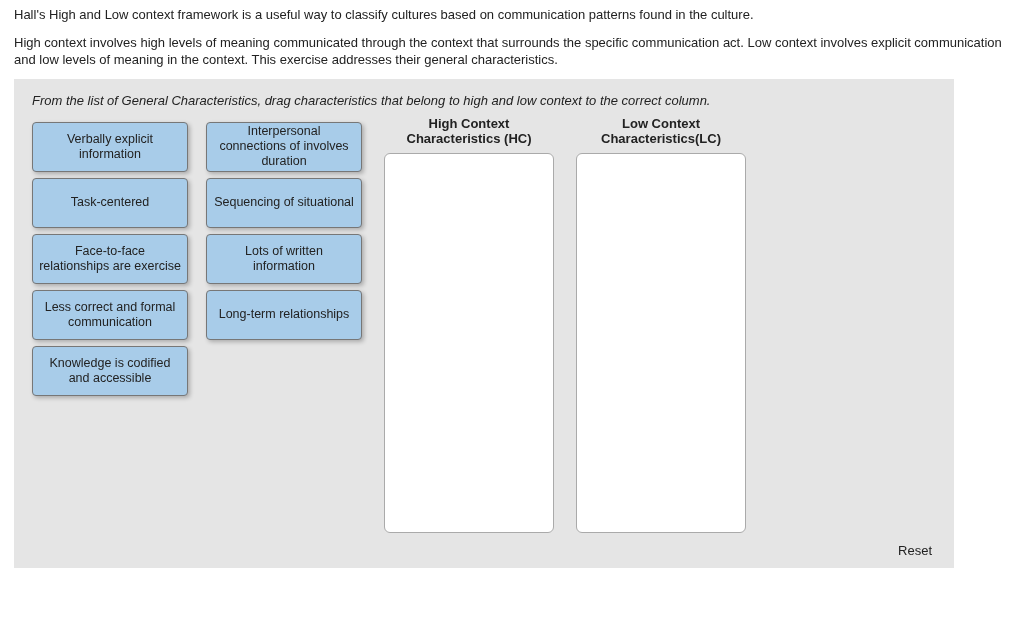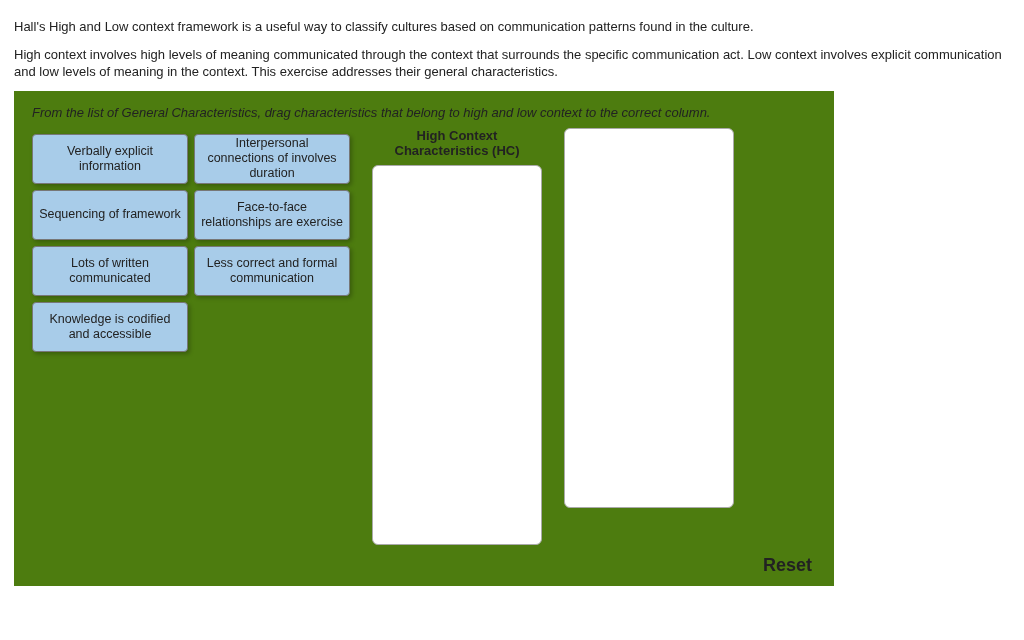--- a/index.html
+++ b/index.html
@@ -5,47 +5,47 @@
   * { box-sizing: border-box; }
   html, body {
     margin: 0;
     padding: 0;
     font-family: Arial, Helvetica, sans-serif;
     font-size: 13px;
     color: #222;
     background: #fff;
   }
   .page {
-    padding: 14px 14px;
+    padding: 2px 14px;
     width: 1024px;
   }
   .intro p {
     margin: 4px 0 10px 0;
     line-height: 1.35;
   }
   .exercise {
-    background: #4d7c0f;
+    background: #e5e5e5;
     padding: 14px 18px 10px 18px;
-    width: 820px;
+    width: 940px;
   }
   .instruction {
     font-style: italic;
     margin: 0 0 6px 0;
     line-height: 1.3;
   }
   .work-area {
     display: flex;
     gap: 22px;
     align-items: flex-start;
   }
   .source-grid {
     display: grid;
     grid-template-columns: 156px 156px;
     grid-auto-rows: 50px;
-    gap: 6px 6px;
+    gap: 6px 18px;
     margin-top: 6px;
   }
   .card {
     background: #a8cce9;
     border: 1px solid #777;
     border-radius: 4px;
     text-align: center;
     font-size: 12.5px;
     line-height: 1.2;
     display: flex;
@@ -75,22 +75,22 @@
   }
   .dropzone {
     width: 170px;
     height: 380px;
     background: #fff;
     border: 1px solid #aaa;
     border-radius: 6px;
   }
   .reset-row {
     text-align: right;
-    font-weight: bold;
-    font-size: 18px;
+    font-weight: normal;
+    font-size: 13px;
     padding: 10px 4px 0 0;
   }
   .reset-btn {
     cursor: pointer;
   }
 </style>
 </head>
 <body>
 
 <div class="page">
@@ -102,33 +102,36 @@
 
   <div class="exercise">
 
     <p class="instruction">From the list of General Characteristics, drag characteristics that belong to high and low context to the correct column.</p>
 
     <div class="work-area">
 
       <div class="source-grid">
         <div class="card">Verbally explicit information</div>
         <div class="card">Interpersonal connections of involves duration</div>
-        <div class="card">Sequencing of framework</div>
+        <div class="card">Task-centered</div>
+        <div class="card">Sequencing of situational</div>
         <div class="card">Face-to-face relationships are exercise</div>
-        <div class="card">Lots of written communicated</div>
+        <div class="card">Lots of written information</div>
         <div class="card">Less correct and formal communication</div>
+        <div class="card">Long-term relationships</div>
         <div class="card">Knowledge is codified and accessible</div>
       </div>
 
       <div class="targets">
         <div class="target-col">
           <div class="target-title">High Context Characteristics (HC)</div>
           <div class="dropzone"></div>
         </div>
         <div class="target-col">
+          <div class="target-title">Low Context Characteristics(LC)</div>
           <div class="dropzone"></div>
         </div>
       </div>
 
     </div>
 
     <div class="reset-row">
       <span class="reset-btn">Reset</span>
     </div>
 

